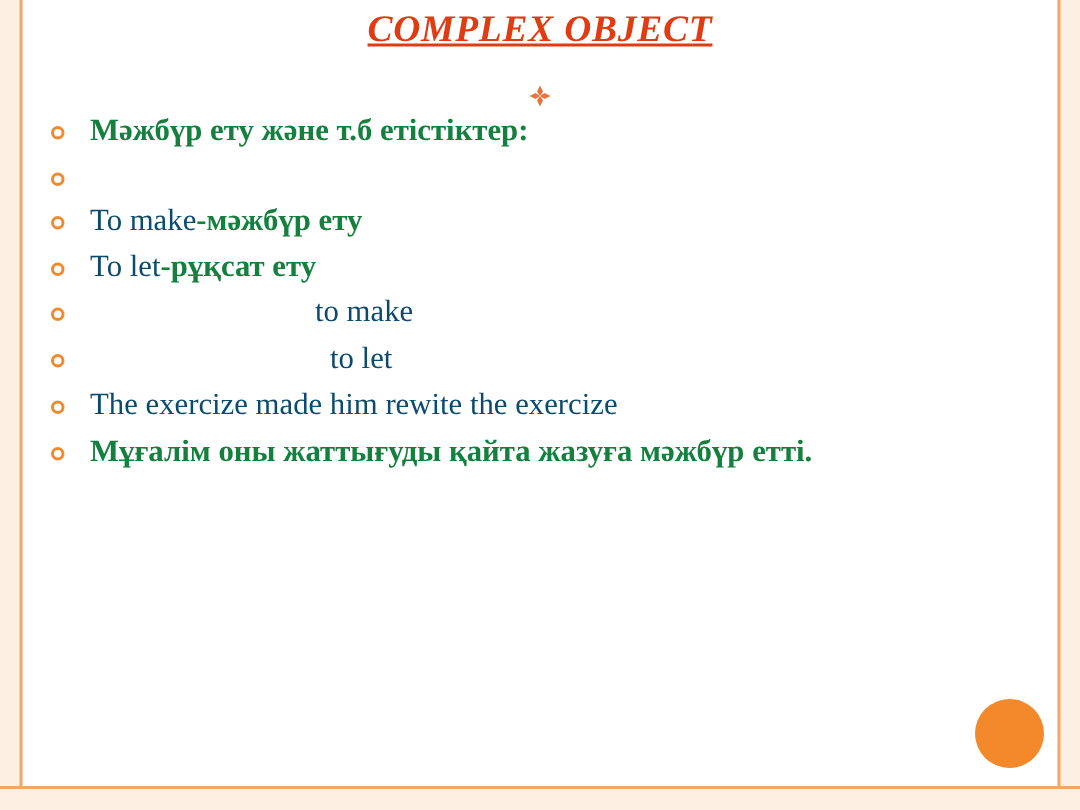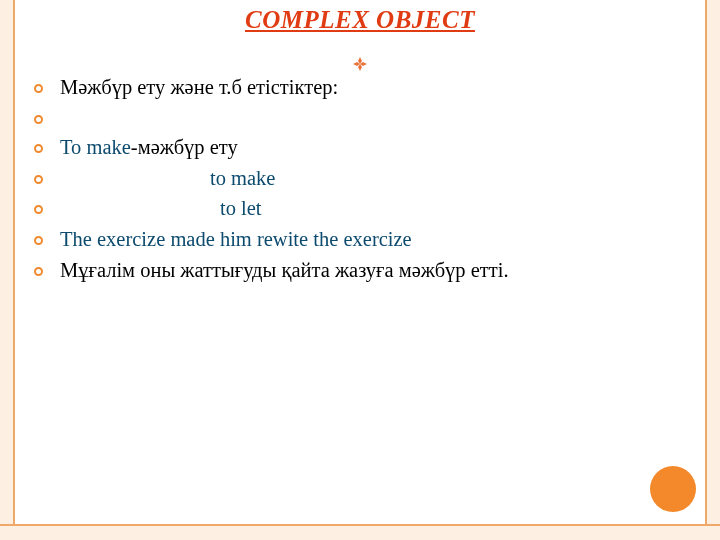--- a/index.html
+++ b/index.html
@@ -112,21 +112,22 @@
     height: 9px;
     border-radius: 50%;
     border: 2px solid #f08a2e;
     box-sizing: border-box;
     background: #ffffff;
   }
   .txt-red {
     color: #0c4a6e;
   }
   .txt-dark {
-    color: #000000;
+    color: #15803d;
+    font-weight: bold;
   }
   .indent-1 {
     display: inline-block;
     padding-left: 150px;
   }
   .indent-2 {
     display: inline-block;
     padding-left: 160px;
   }
   .serif-en {
@@ -168,20 +169,24 @@
 
       <li>
         <span class="dot"></span>
       </li>
 
       <li>
         <span class="dot"></span>
         <span class="txt-red serif-en">To make</span><span class="txt-dark">-мәжбүр ету</span>
       </li>
 
+      <li>
+        <span class="dot"></span>
+        <span class="txt-red serif-en">To let</span><span class="txt-dark">-рұқсат ету</span>
+      </li>
 
 
       <li>
         <span class="dot"></span>
         <span class="txt-red serif-en indent-1">to make</span>
       </li>
 
       <li>
         <span class="dot"></span>
         <span class="txt-red serif-en indent-2">to let</span>

